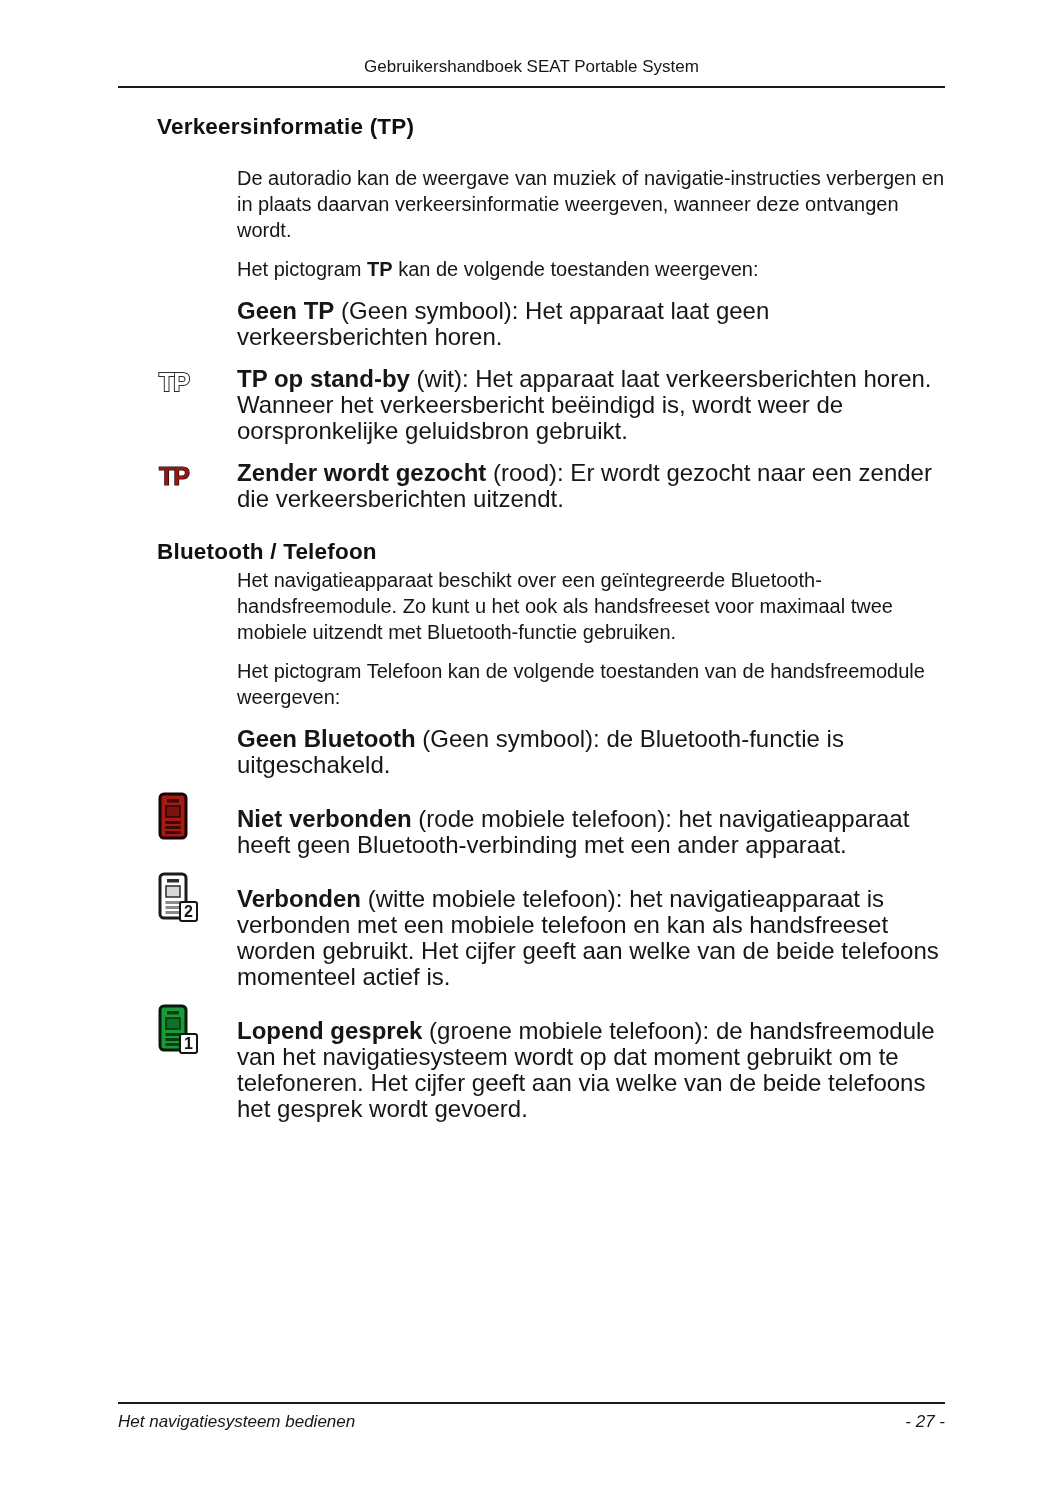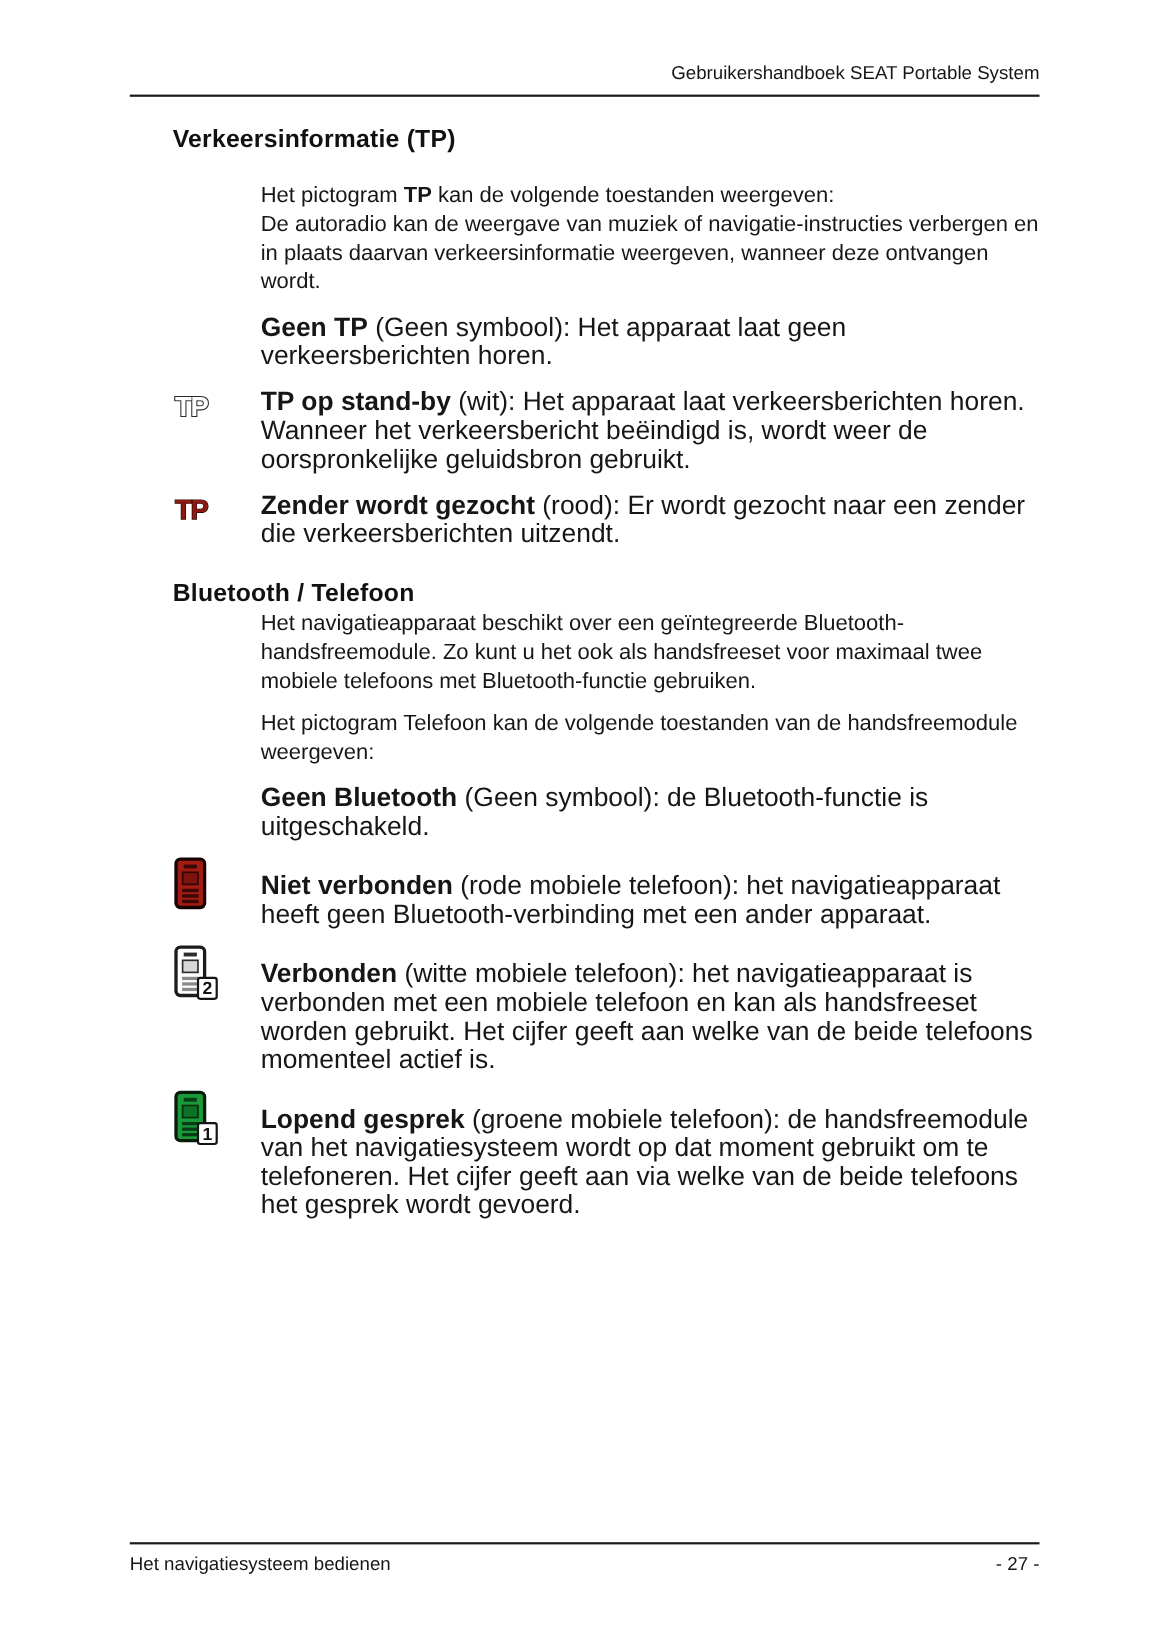--- a/index.html
+++ b/index.html
@@ -7,21 +7,21 @@
   .page {
     position:relative;
     width:1063px; height:1497px;
     background:#ffffff;
     color:#161616;
     font-family:"Liberation Sans", sans-serif;
     overflow:hidden;
   }
   .header {
     position:absolute; top:56px; left:118px; width:827px;
-    text-align:right;
+    text-align:center;
     font-size:17px; line-height:22px;
     padding-bottom:8px;
     border-bottom:2px solid #1a1a1a;
   }
   .main { position:absolute; top:113px; left:157px; width:795px; }
   .section-heading {
     font-size:22.5px; line-height:28px; font-weight:bold;
     letter-spacing:.2px; color:#111;
     margin-bottom:24px;
   }
@@ -35,41 +35,41 @@
   .row.gap-lg { margin-top:28px; }
   .icon-cell { flex:0 0 80px; }
   .text-cell { width:712px; font-size:24px; line-height:26px; }
   .tp-glyph { display:block; margin-top:1px; }
   .phone-glyph { display:block; margin-top:-14px; }
   .footer {
     position:absolute; top:1402px; left:118px; width:827px;
     border-top:2px solid #1a1a1a;
     padding-top:7px;
     display:flex; justify-content:space-between;
-    font-size:17px; line-height:22px;
+    font-size:17px; line-height:22px;font-style:italic;
   }
 </style>
 </head>
 <body>
 
 <div class="page">
 
   <div class="header">
     <span>Gebruikershandboek SEAT Portable System</span>
   </div>
 
   <div class="main">
 
     <div class="section-heading">Verkeersinformatie (TP)</div>
 
+    <div class="indent body-text para">De autoradio kan de weergave van muziek of navigatie-instructies verbergen en in plaats daarvan verkeersinformatie weergeven, wanneer deze ontvangen wordt.</div>
+
     <div class="indent body-text">
       <span>Het pictogram </span><span class="term">TP</span><span> kan de volgende toestanden weergeven:</span>
     </div>
-
-    <div class="indent body-text para">De autoradio kan de weergave van muziek of navigatie-instructies verbergen en in plaats daarvan verkeersinformatie weergeven, wanneer deze ontvangen wordt.</div>
 
     <div class="row">
       <div class="icon-cell"></div>
       <div class="text-cell">
         <span class="term">Geen TP</span><span> (Geen symbool): Het apparaat laat geen verkeersberichten horen.</span>
       </div>
     </div>
 
     <div class="row">
       <div class="icon-cell">
@@ -88,21 +88,21 @@
           <text x="2" y="24" font-size="25" font-weight="bold" letter-spacing="-1" style="font-family:'Liberation Sans',sans-serif" stroke="#230504" stroke-width="1.2" paint-order="stroke" fill="#8e1812">TP</text>
         </svg>
       </div>
       <div class="text-cell">
         <span class="term">Zender wordt gezocht</span><span> (rood): Er wordt gezocht naar een zender die verkeersberichten uitzendt.</span>
       </div>
     </div>
 
     <div class="section-heading second">Bluetooth / Telefoon</div>
 
-    <div class="indent body-text para">Het navigatieapparaat beschikt over een geïntegreerde Bluetooth-handsfreemodule. Zo kunt u het ook als handsfreeset voor maximaal twee mobiele telefoons met Bluetooth-functie gebruiken.</div>
+    <div class="indent body-text para">Het navigatieapparaat beschikt over een geïntegreerde Bluetooth-handsfreemodule. Zo kunt u het ook als handsfreeset voor maximaal twee mobiele uitzendt met Bluetooth-functie gebruiken.</div>
 
     <div class="indent body-text">
       <span>Het pictogram </span><span class="xref">Telefoon</span><span> kan de volgende toestanden van de handsfreemodule weergeven:</span>
     </div>
 
     <div class="row">
       <div class="icon-cell"></div>
       <div class="text-cell">
         <span class="term">Geen Bluetooth</span><span> (Geen symbool): de Bluetooth-functie is uitgeschakeld.</span>
       </div>

